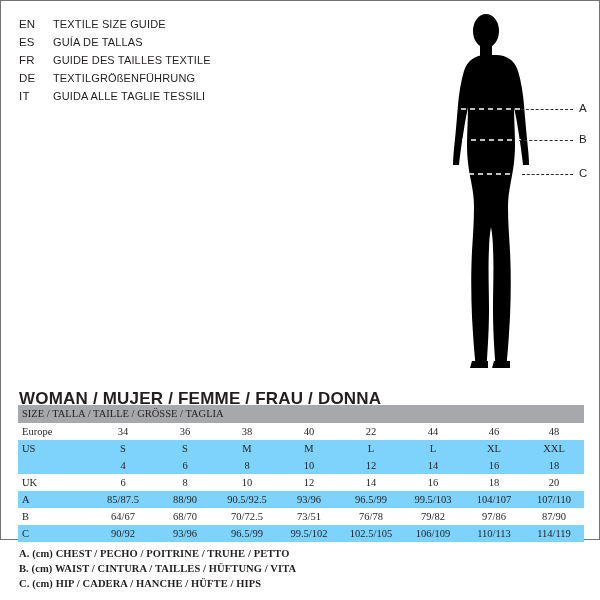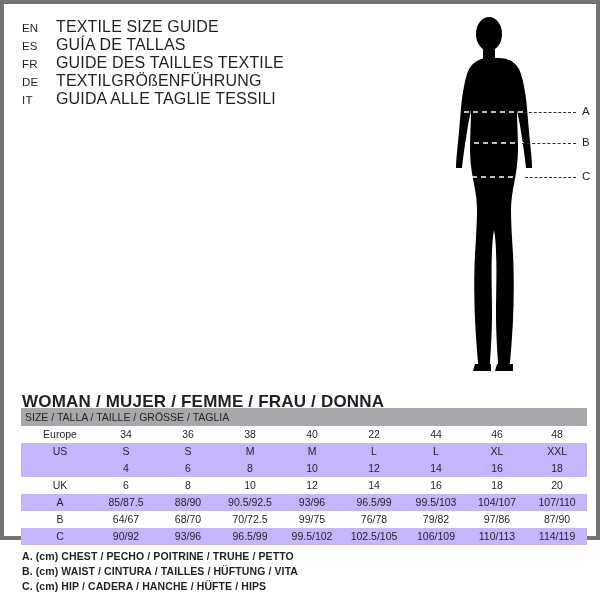--- a/index.html
+++ b/index.html
@@ -12,21 +12,21 @@
     background: #ffffff;
     font-family: "Liberation Sans", sans-serif;
     color: #231f20;
     overflow: hidden;
   }
   .page {
     position: relative;
     width: 600px;
     height: 540px;
     box-sizing: border-box;
-    border: 4px solid #737373;
+    border: 1px solid #737373;
     background: #ffffff;
   }
 
   
   .titles {
     position: absolute;
     left: 18px;
     top: 14px;
     width: 330px;
   }
@@ -37,21 +37,21 @@
     line-height: 18px;
   }
   .title-lang {
     width: 34px;
     flex: 0 0 34px;
     font-size: 11.5px;
     letter-spacing: 0.2px;
     color: #231f20;
   }
   .title-text {
-    font-size: 16px;
+    font-size: 11px;
     letter-spacing: 0.15px;
     color: #231f20;
     white-space: nowrap;
   }
 
   
   .figure {
     position: absolute;
     left: 430px;
     top: 8px;
@@ -86,54 +86,56 @@
 
   
   .size-table {
     position: absolute;
     left: 17px;
     top: 404px;
     width: 566px;
     border-collapse: collapse;
     table-layout: fixed;
     font-size: 10.5px;
+    font-family: Liberation Serif, serif;
   }
   .size-table td {
     padding: 0;
     height: 17px;
     line-height: 17px;
     text-align: center;
     color: #231f20;
   }
   .size-table td.rowlabel {
-    text-align: center;
+    text-align: left;
     padding-left: 4px;
   }
   .row-head td {
     background: #a6a8ab;
     color: #231f20;
     font-size: 10.5px;
     text-align: left;
     padding-left: 4px;
     height: 18px;
     line-height: 18px;
   }
   .row-alt td {
-    background: #c4b5fd;
+    background: #7dd3fc;
   }
   .row-plain td {
     background: #ffffff;
   }
 
   
   .footnotes {
     position: absolute;
     left: 18px;
     top: 545px;
     width: 560px;
+    font-family: Liberation Serif, serif;
   }
   .footnote {
     font-size: 10.5px;
     font-weight: bold;
     line-height: 15px;
     letter-spacing: 0.1px;
     color: #231f20;
   }
 </style>
 </head>
@@ -301,21 +303,21 @@
         <td>96.5/99</td>
         <td>99.5/103</td>
         <td>104/107</td>
         <td>107/110</td>
       </tr>
       <tr class="row-plain">
         <td class="rowlabel">B</td>
         <td>64/67</td>
         <td>68/70</td>
         <td>70/72.5</td>
-        <td>99/75</td>
+        <td>73/51</td>
         <td>76/78</td>
         <td>79/82</td>
         <td>97/86</td>
         <td>87/90</td>
       </tr>
       <tr class="row-alt">
         <td class="rowlabel">C</td>
         <td>90/92</td>
         <td>93/96</td>
         <td>96.5/99</td>

